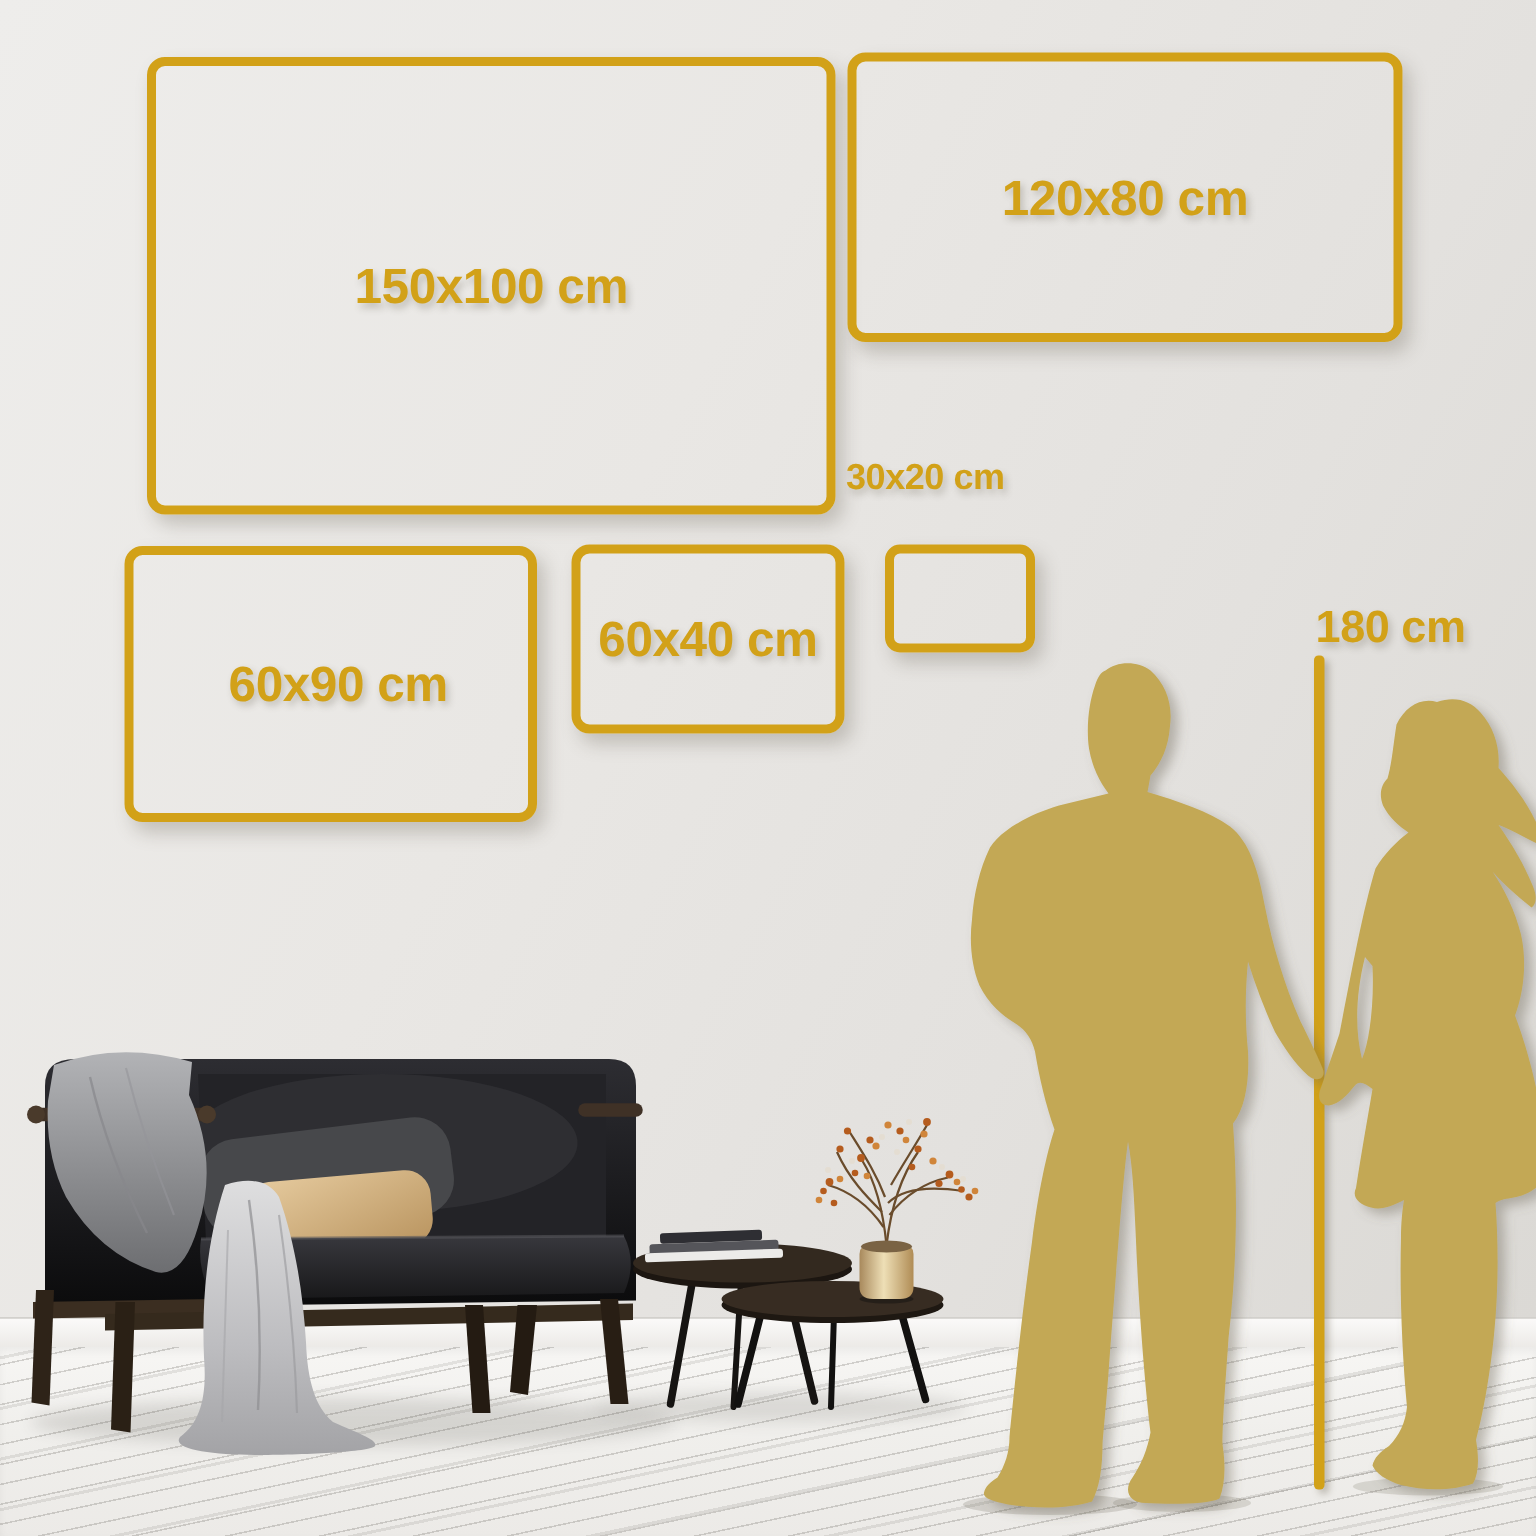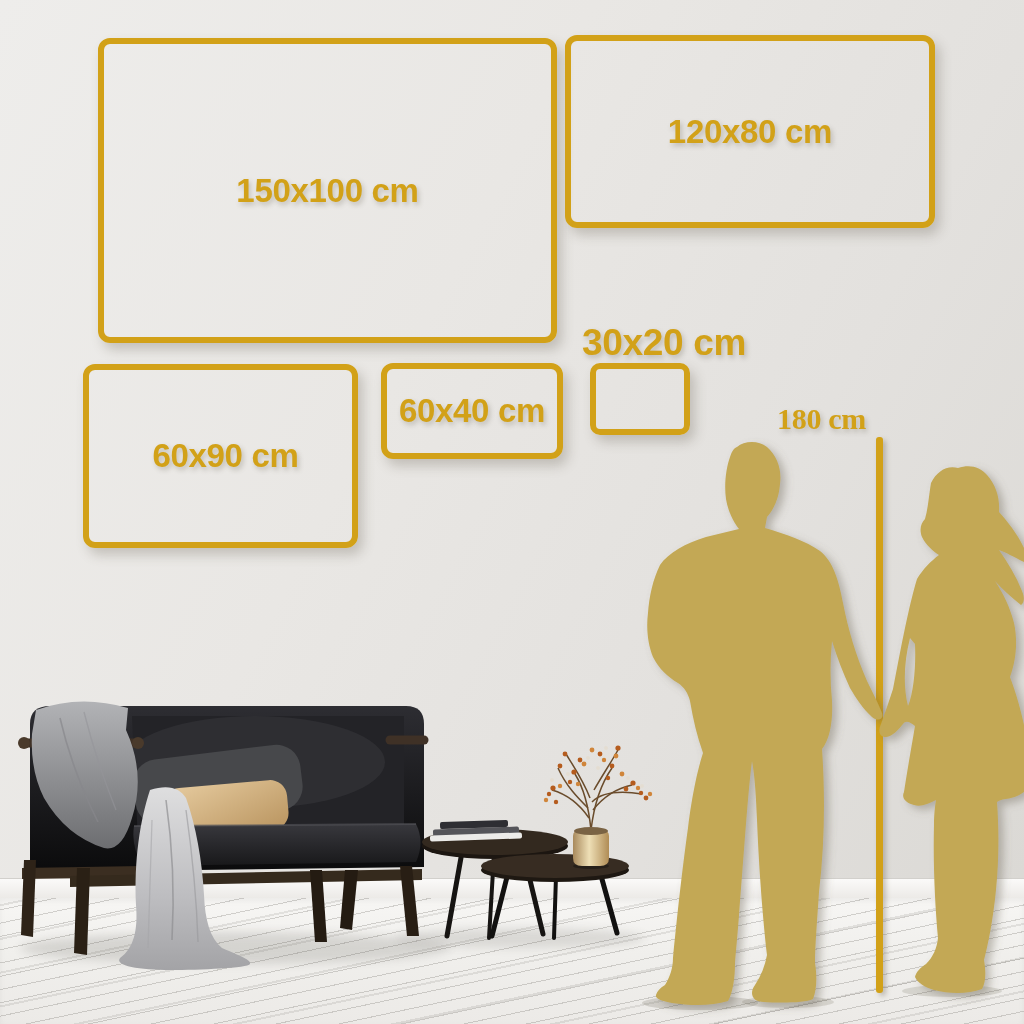--- a/index.html
+++ b/index.html
@@ -29,36 +29,35 @@
   }
   
   .frame{
     position:absolute;border:6px solid var(--gold,#d2a118);border-radius:12px;
     box-shadow:5px 7px 12px rgba(96,90,76,0.28);
     display:flex;align-items:center;justify-content:center;
   }
   .f150{left:81px;top:38px;width:459px;height:305px;margin-left:17px;}
   .f120{left:565px;top:35px;width:370px;height:193px;}
   .f90 {left:83px;top:364px;width:275px;height:184px;padding-left:10px;}
-  .f40 {left:381px;top:363px;width:182px;height:96px;}
+  .f40 {left:381px;top:363px;width:182px;height:126px;}
   .f30 {left:590px;top:363px;width:100px;height:72px;border-radius:10px;}
   .gold-text{
     color:var(--gold,#d2a118);font-weight:700;letter-spacing:-0.3px;
     text-shadow:2px 3px 5px rgba(100,92,75,0.30);white-space:nowrap;
   }
   .flabel{font-size:33px;}
   .label30{
-    position:absolute;left:564px;top:322px;width:200px;text-align:center;
-    font-size:37px;
+    position:absolute;left:564px;top:305px;width:200px;
+    font-size:24px;
   }
   
   .h-label{
-    position:absolute;left:777px;top:402px;width:200px;text-align:left;
+    position:absolute;left:777px;top:402px;width:200px;text-align:right;
     font-size:30px;
-    font-family:Liberation Serif, serif;
   }
   .h-line{
     position:absolute;left:876px;top:437px;width:7px;height:556px;
     background:var(--gold,#d2a118);border-radius:3px;
     box-shadow:3px 3px 5px rgba(100,92,75,0.35);
   }
   
   .furniture{position:absolute;left:0;top:690px;width:660px;height:334px;}
   .couple{position:absolute;left:600px;top:430px;width:424px;height:594px;}
   .sil{fill:var(--silhouette,#c3a854);}

